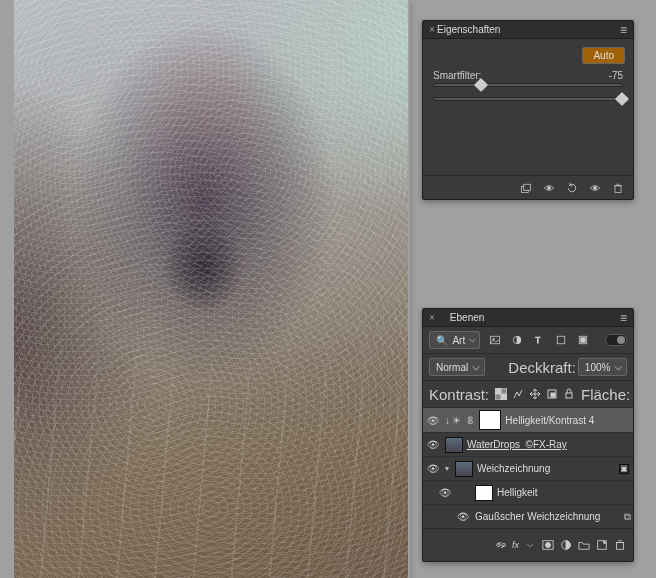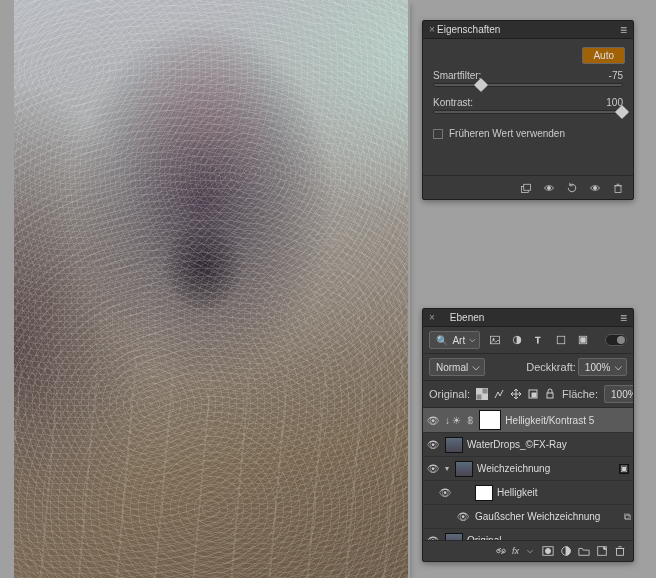--- a/index.html
+++ b/index.html
@@ -67,42 +67,42 @@
 .layers-body { flex:1; overflow:hidden; }
 .row-filter { display:flex; align-items:center; gap:2px; padding:4px 6px; border-bottom:1px solid #2a2a2a; }
 .filter-sel { background:#4a4a4a; border:1px solid #666; color:#ddd; font-size:10px; height:18px; display:flex; align-items:center; padding:0 4px 0 6px; gap:4px; border-radius:2px; }
 .filter-sel .chev { font-size:8px; }
 .filter-icons { display:flex; gap:8px; margin-left:6px; }
 .filter-icons .icon { width:14px; height:14px; }
 .toggle { margin-left:auto; width:22px; height:12px; background:#222; border:1px solid #555; border-radius:6px; position:relative; }
 .toggle::after { content:""; position:absolute; right:1px; top:1px; width:8px; height:8px; background:#888; border-radius:4px; }
 .row-blend { display:flex; align-items:center; gap:2px; padding:4px 6px; border-bottom:1px solid #2a2a2a; }
 .sel { background:#4a4a4a; border:1px solid #666; color:#ddd; font-size:10px; height:18px; display:flex; align-items:center; padding:0 4px 0 6px; gap:4px; border-radius:2px; }
-.val-lbl { color:#ccc; font-size:11px; }
+.val-lbl { color:#ccc; font-size:15px; }
 .row-lock { display:flex; align-items:center; gap:6px; padding:4px 6px; border-bottom:1px solid #2a2a2a; }
 .row-lock .icon { width:12px; height:12px; }
 .lock-icons { display:flex; gap:5px; }
 .layers-list { }
 .layer { display:flex; align-items:center; min-height:24px; padding:2px 4px 2px 2px; border-bottom:1px solid #303030; gap:4px; background:#3a3a3a; }
 .layer.sel-layer { background:#5a5a5a; }
 .eye { width:16px; text-align:center; color:#ccc; }
 .thumb { width:22px; height:20px; background:#777; border:1px solid #111; flex-shrink:0; }
 .thumb.photo-th { background:linear-gradient(#5a6a7a,#4a4452); }
 .thumb.white { background:#fff; }
 .mask-link { font-size:10px; color:#ccc; padding:0 2px; }
 .layer-name { color:#ddd; font-size:10px; white-space:nowrap; overflow:hidden; text-overflow:ellipsis; }
-.layer-name.link { }
+.layer-name.link { text-decoration:underline; }
 .adj-icons { display:flex; align-items:center; gap:2px; font-size:10px; color:#ccc; }
 .indent1 { padding-left:14px; }
 .indent2 { padding-left:32px; }
 .tri { display:inline-block; font-size:8px; margin-right:2px; color:#bbb; }
 .sm-thumb { width:18px; height:16px; }
 .smart-badge { width:10px; height:10px; background:#2a2a2a; color:#ccc; font-size:8px; display:flex; align-items:center; justify-content:center; border:1px solid #111; margin-left:auto; }
 .double-ring { margin-left:auto; font-size:10px; color:#bbb; letter-spacing:-2px; }
-.layers-footer { height:21px; border-top:1px solid #282828; display:flex; align-items:center; justify-content:flex-end; gap:4px; padding:0 6px; }
+.layers-footer { height:33px; border-top:1px solid #282828; display:flex; align-items:center; justify-content:flex-end; gap:4px; padding:0 6px; }
 .layers-footer .icon { width:14px; height:14px; color:#ccc; }
 .layers-footer .fx { font-size:9px; font-style:italic; color:#ccc; }
 </style>
 </head>
 <body>
 
 <div class="canvas-holder">
   <div class="photo"></div>
 </div>
 
@@ -119,31 +119,23 @@
     <div class="slider-row">
       <div class="slider-label">
         <span>Smartfilter:</span>
         <span>-75</span>
       </div>
       <div class="slider-track">
         <div class="slider-thumb" style="left:25%;"></div>
       </div>
     </div>
     <div class="slider-row">
-      <div class="slider-label">
-        <span>Kontrast:</span>
-        <span>100</span>
-      </div>
       <div class="slider-track">
         <div class="slider-thumb" style="left:100%;"></div>
       </div>
-    </div>
-    <div class="chk-row">
-      <span class="chkbox"></span>
-      <span>Früheren Wert verwenden</span>
     </div>
   </div>
   <div class="props-footer">
     <span class="icon">
         <svg class="svgicon" viewBox="0 0 16 16">
           <rect x="2" y="6" width="9" height="8" fill="none" stroke="#ccc"></rect>
           <rect x="5" y="3" width="9" height="8" fill="#3a3a3a" stroke="#ccc"></rect>
         </svg>
       </span>
     <span class="icon">
@@ -227,21 +219,21 @@
         <span class="chev">⌵</span>
       </div>
       <span class="val-lbl" style="margin-left:auto;">Deckkraft:</span>
       <div class="sel">
         <span>100%</span>
         <span class="chev">⌵</span>
       </div>
     </div>
 
     <div class="row-lock">
-      <span class="val-lbl">Original:</span>
+      <span class="val-lbl">Kontrast:</span>
       <div class="lock-icons">
         <span class="icon">
             <svg class="svgicon" viewBox="0 0 12 12">
               <rect x="0" y="0" width="12" height="12" fill="#888"></rect>
               <rect x="0" y="0" width="6" height="6" fill="#ccc"></rect>
               <rect x="6" y="6" width="6" height="6" fill="#ccc"></rect>
             </svg>
           </span>
         <span class="icon">
             <svg class="svgicon" viewBox="0 0 12 12">
@@ -277,21 +269,21 @@
     <div class="layers-list">
 
       <div class="layer sel-layer">
         <span class="eye">👁</span>
         <span class="adj-icons">
           <span class="icon">↓</span>
           <span class="icon">☀</span>
         </span>
         <span class="mask-link">𝟠</span>
         <span class="thumb white"></span>
-        <span class="layer-name">Helligkeit/Kontrast 5</span>
+        <span class="layer-name">Helligkeit/Kontrast 4</span>
       </div>
 
       <div class="layer">
         <span class="eye">👁</span>
         <span class="thumb photo-th sm-thumb"></span>
         <span class="layer-name link">WaterDrops_©FX-Ray</span>
       </div>
 
       <div class="layer">
         <span class="eye">👁</span>

